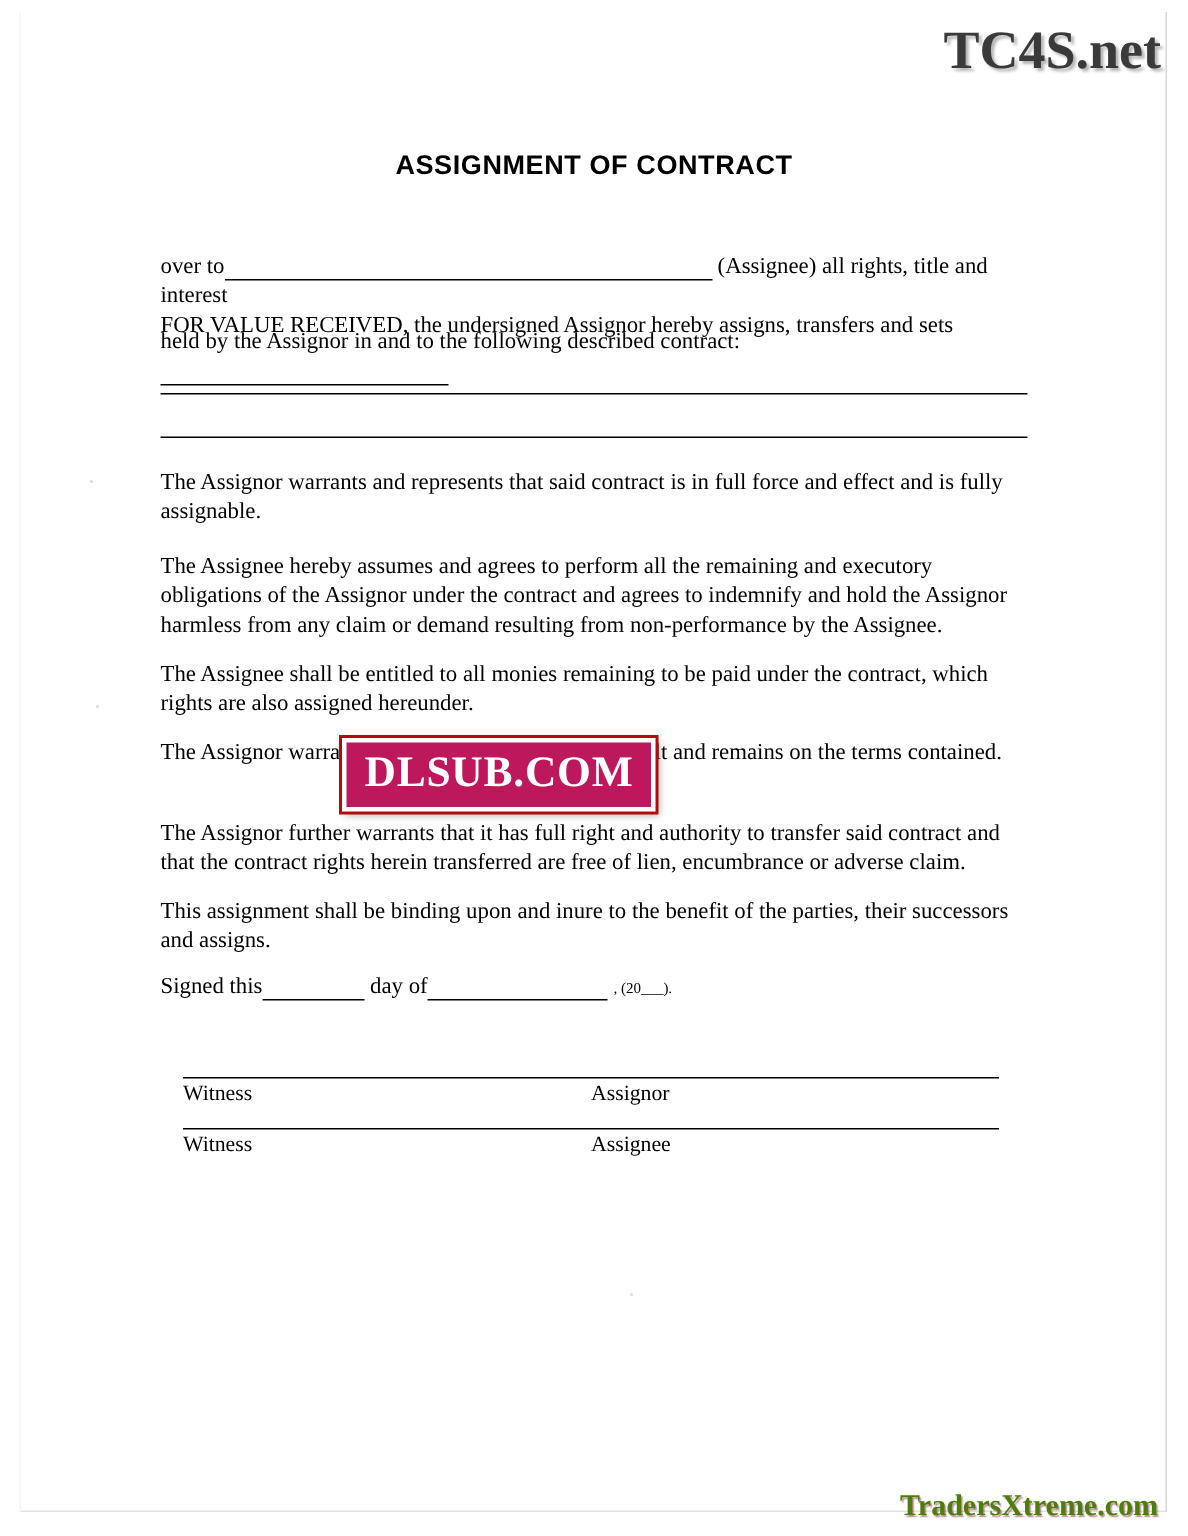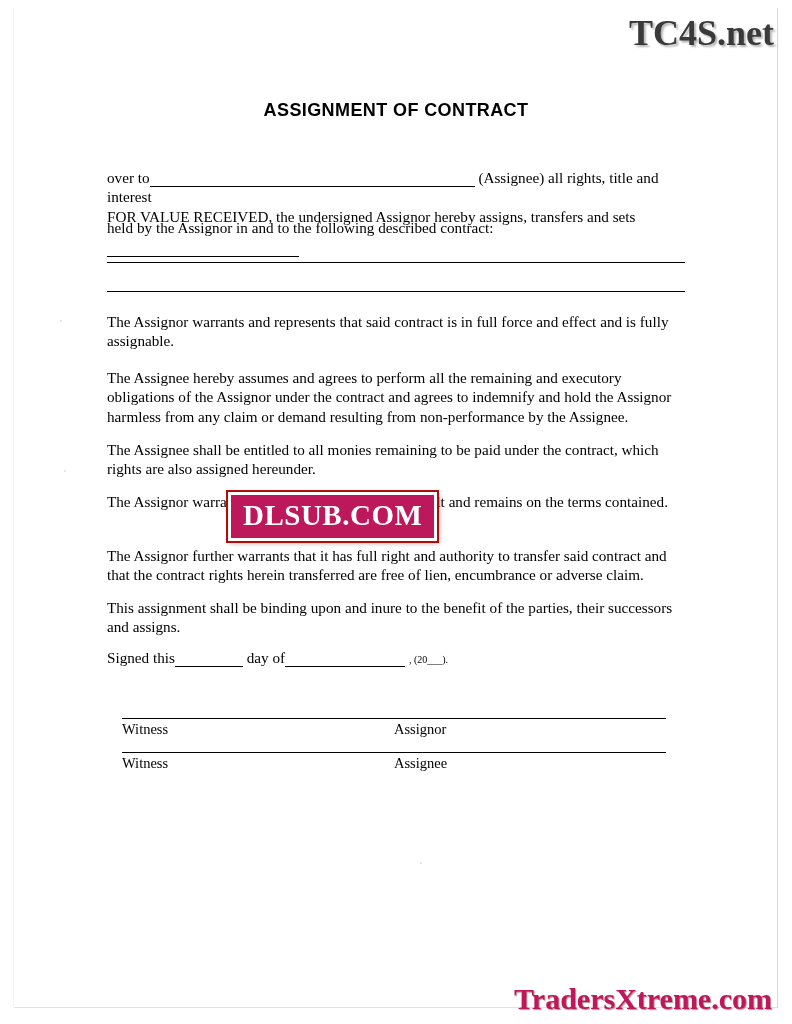--- a/index.html
+++ b/index.html
@@ -51,22 +51,22 @@
     white-space: nowrap;
   }
 
   
   .txtreme-mark {
     position: absolute;
     right: 20px;
     bottom: 8px;
     font-family: "Liberation Serif", serif;
     font-weight: bold;
-    font-size: 30px;
-    color: #be185d;
+    font-size: 20px;
+    color: #4d7c0f;
     text-shadow: 1px 1px 1px rgba(90,0,0,0.45);
     white-space: nowrap;
   }
 
   
   .dlsub-mark {
     position: absolute;
     left: 228px;
     top: 492px;
     background: #be185d;

